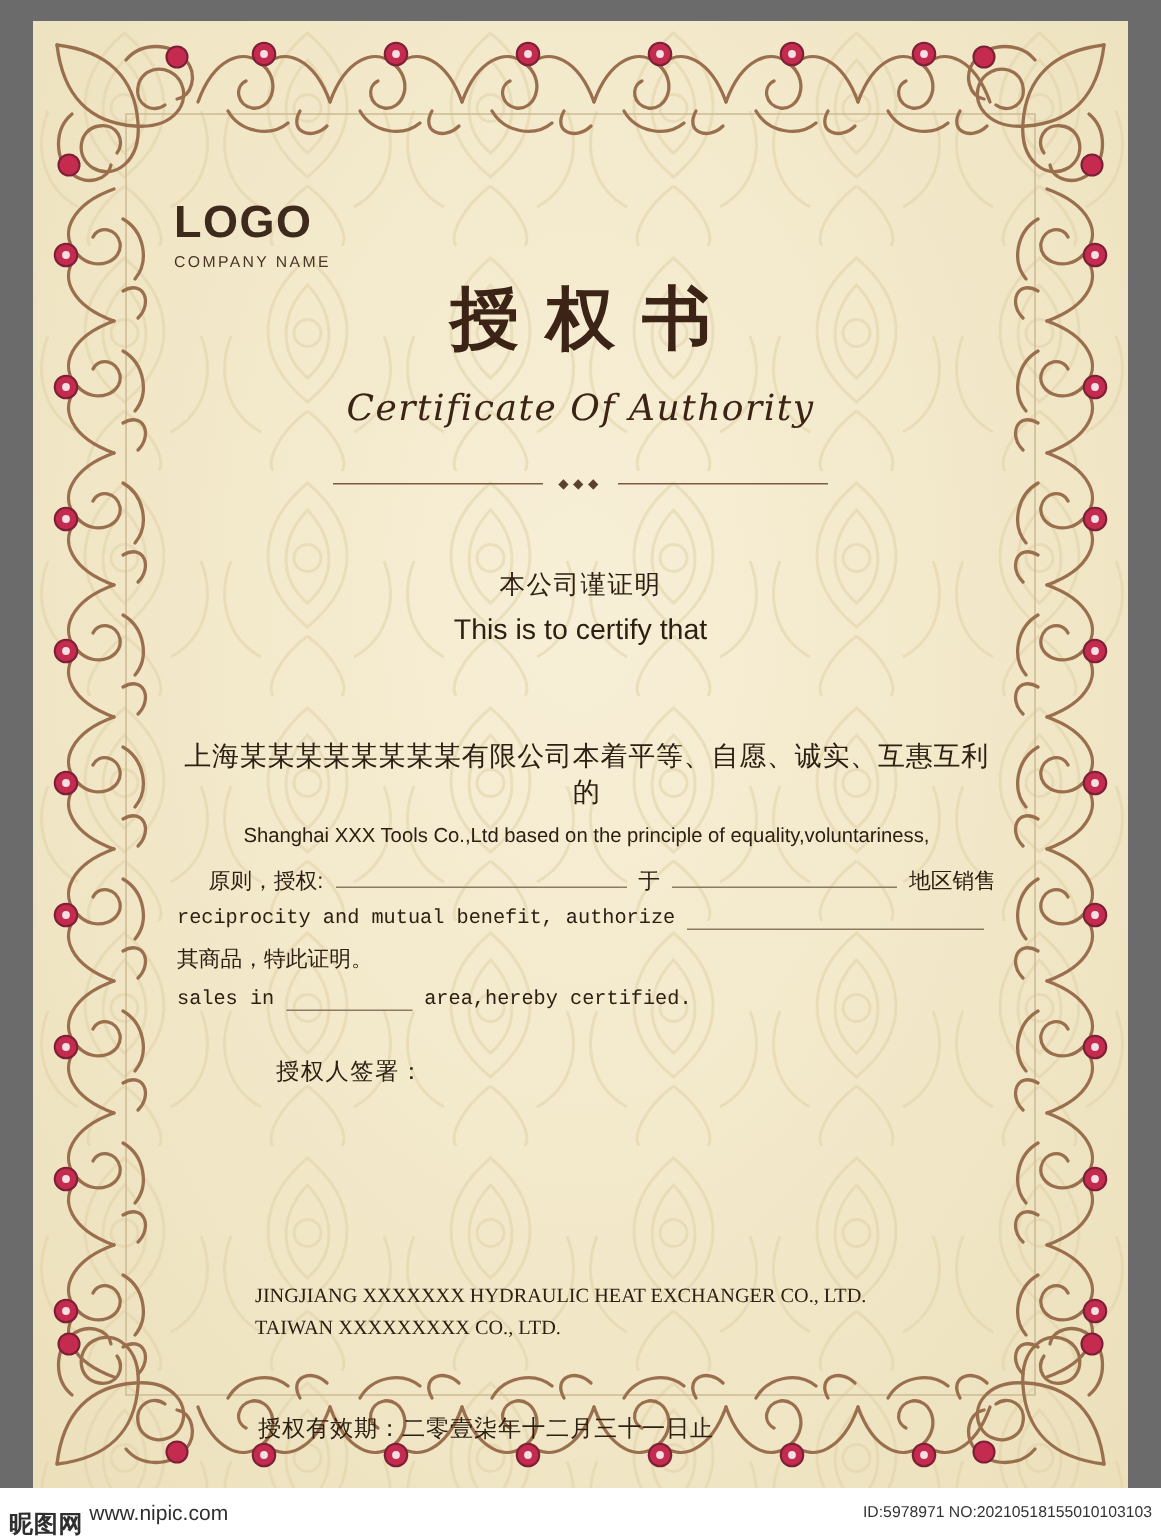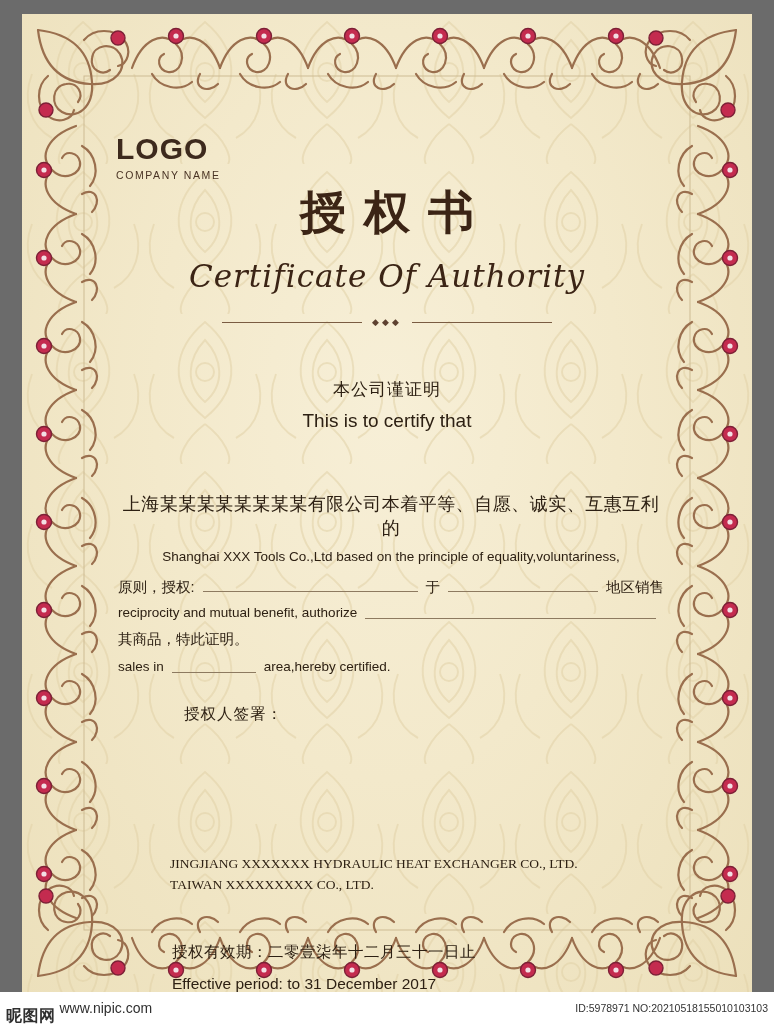--- a/index.html
+++ b/index.html
@@ -87,21 +87,21 @@
     text-indent: 18px;
     color: #3b2415;
   }
   .title-en {
     position: absolute;
     left: 0; right: 0;
     top: 244px;
     text-align: center;
     font-family: "DejaVu Serif", serif;
     font-style: italic;
-    font-size: 31px;
+    font-size: 24px;
     letter-spacing: 1px;
     color: #3b2415;
   }
 
   .divider {
     position: absolute;
     left: 0; right: 0;
     top: 296px;
     height: 24px;
     display: flex;
@@ -158,36 +158,38 @@
     text-align: center;
     font-size: 13.5px;
     margin-bottom: 14px;
   }
   .row {
     display: flex;
     align-items: baseline;
     font-size: 14.5px;
     margin-bottom: 8px;
     white-space: nowrap;
+    margin-left: 21px;
   }
   .row .blank {
     flex: 1;
     border-bottom: 1px solid #8d7a60;
     margin: 0 8px;
     height: 13px;
   }
   .row .blank.mid {
     flex: 0 0 150px;
   }
   .row-en {
     display: flex;
-    align-items: center;
+    align-items: flex-end;
     font-size: 13.5px;
     margin-bottom: 10px;
     white-space: nowrap;
+    font-family: Liberation Mono, monospace;
   }
   .row-en .blank {
     flex: 1;
     border-bottom: 1px solid #8d7a60;
     margin: 0 8px;
     height: 12px;
   }
   .row-en .blank.short {
     flex: 0 0 84px;
   }
@@ -435,21 +437,20 @@
           <span>area,hereby certified.</span>
         </div>
       </div>
 
       <div class="sign-block">
         <div class="sign-row">
           <span>授权人签署：</span>
           <span class="blank"></span>
         </div>
         <div class="period-cn">授权有效期：二零壹柒年十二月三十一日止</div>
-        <div class="period-en">Effective period: to 31 December 2017</div>
       </div>
 
       <div class="footer-block">
         <div>JINGJIANG XXXXXXX HYDRAULIC HEAT EXCHANGER CO., LTD.</div>
         <div>TAIWAN XXXXXXXXX CO., LTD.</div>
       </div>
 
     </div>
   </div>
 

